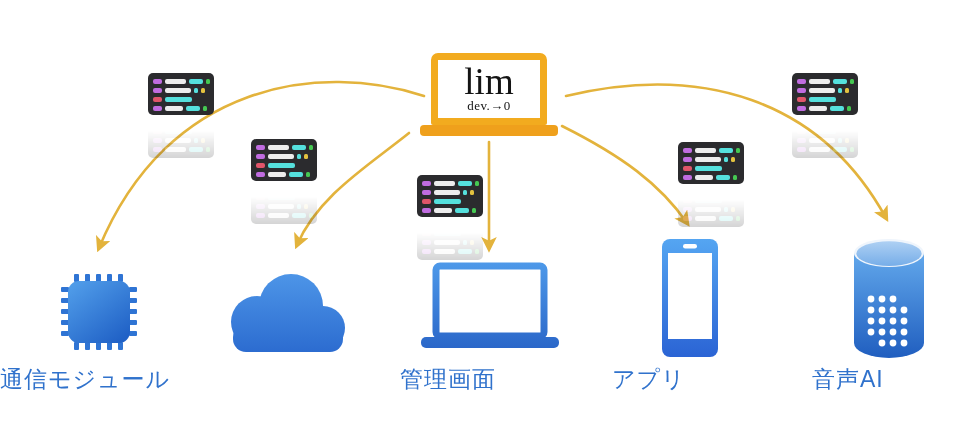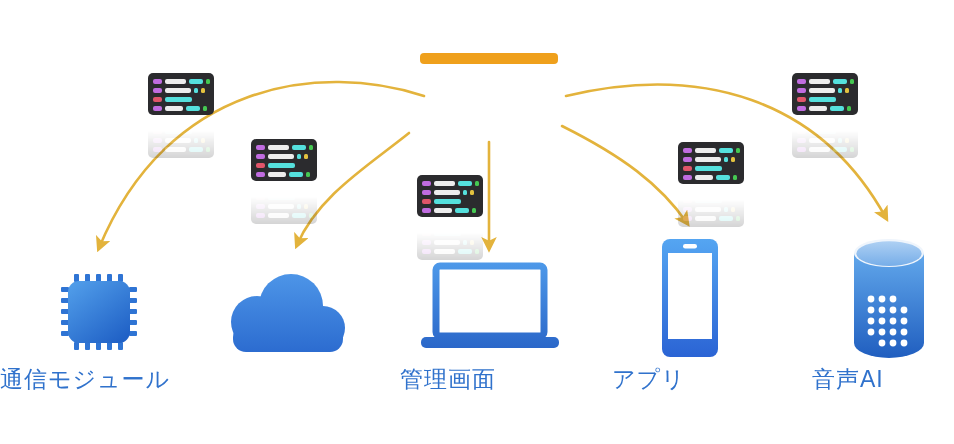--- a/index.html
+++ b/index.html
@@ -58,20 +58,24 @@
       </marker>
     </defs>
     <path class="arrow" d="M 424 96 C 320 62, 168 82, 99 248" marker-end="url(#ah)"></path>
     <path class="arrow" d="M 409 133 C 368 166, 318 196, 297 245" marker-end="url(#ah)"></path>
     <path class="arrow" d="M 489 142 L 489 248" marker-end="url(#ah)"></path>
     <path class="arrow" d="M 562 126 C 622 156, 660 184, 687 223" marker-end="url(#ah)"></path>
     <path class="arrow" d="M 566 96 C 700 64, 820 98, 886 218" marker-end="url(#ah)"></path>
   </svg>
 
   <div class="lim-laptop">
+    <div class="lim-screen">
+      <div class="lim-title">lim</div>
+      <div class="lim-sub">dev.→0</div>
+    </div>
     <div class="lim-base"></div>
   </div>
 
   <div class="code-icon-slot ci-1">
       <svg width="66" height="42" viewBox="0 0 66 42">
       <rect class="cbg" x="0" y="0" width="66" height="42" rx="5"></rect>
       <rect class="cpu" x="5" y="6" width="9" height="5" rx="2"></rect>
       <rect class="cwh" x="17" y="6" width="21" height="5" rx="2"></rect>
       <rect class="ccy" x="41" y="6" width="14" height="5" rx="2"></rect>
       <rect class="cgr" x="58" y="6" width="4" height="5" rx="1.5"></rect>

